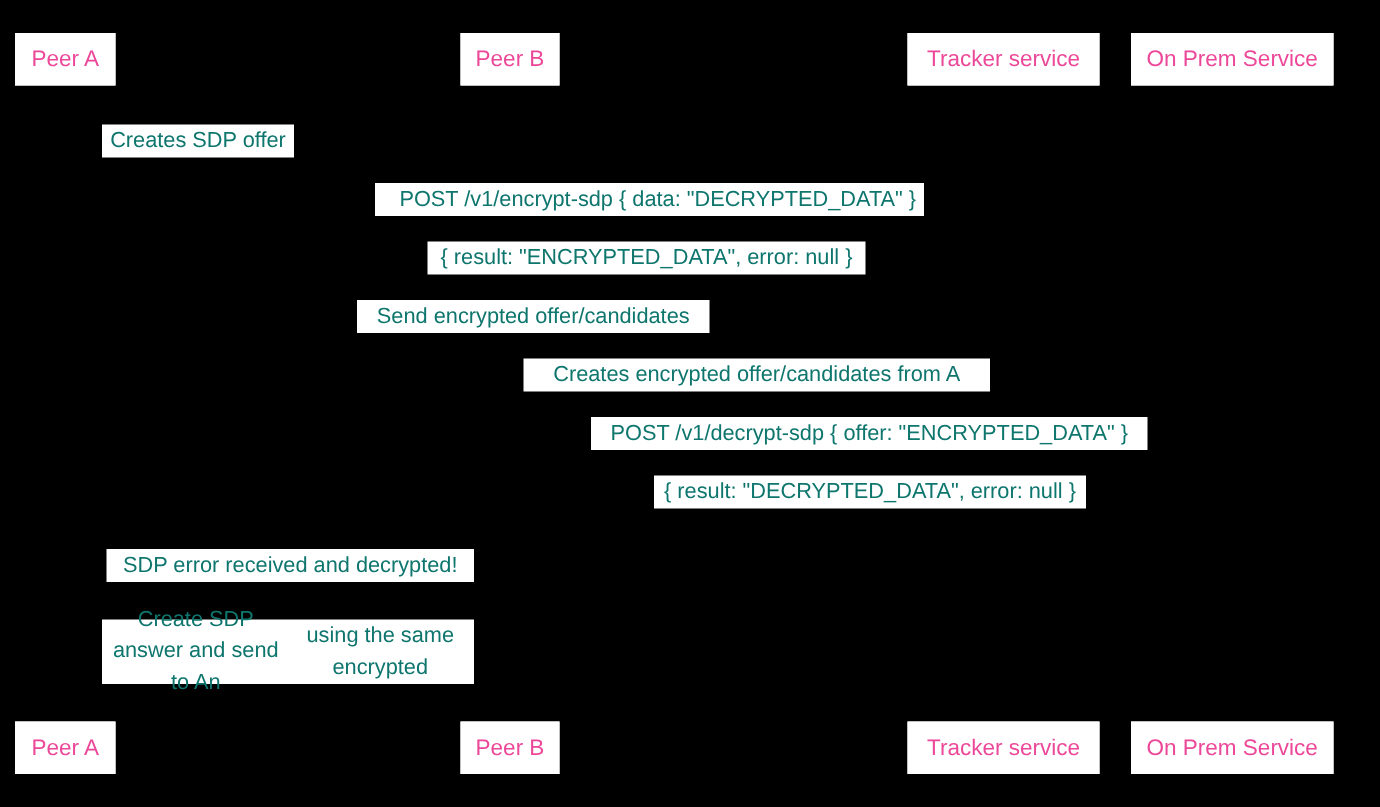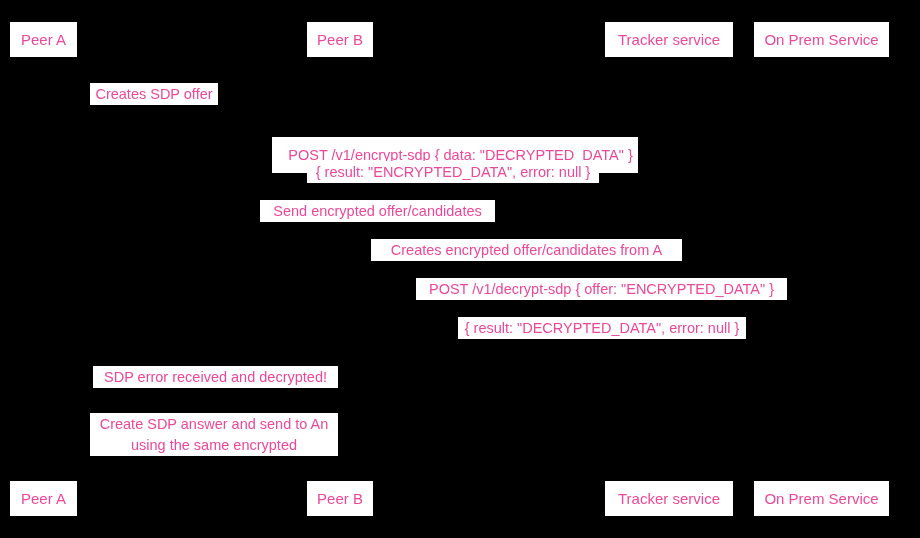--- a/index.html
+++ b/index.html
@@ -25,35 +25,34 @@
     display: flex;
     align-items: center;
     justify-content: center;
     font-size: 15px;
     line-height: 1;
     white-space: nowrap;
   }
   .msg-label {
     position: absolute;
     background: #ffffff;
-    color: #ec4899;
+    color: #0f766e;
     box-sizing: border-box;
     display: flex;
     align-items: center;
     justify-content: center;
     text-align: center;
     font-size: 14.5px;
     line-height: 21px;
     white-space: nowrap;
     padding: 0 1px;
-    margin-left: 22px;
   }
   .msg-label.multiline {
     white-space: normal;
-    flex-direction: column;
+    flex-direction: row;
     justify-content: center;
   }
   .msg-label.multiline span {
     display: block;
     width: 100%;
     text-align: center;
   }
 </style>
 </head>
 <body>
@@ -70,21 +69,21 @@
         <span>Tracker service</span>
       </div>
       <div class="actor-box" style="left: 754px; top: 22px; width: 135px; height: 35px;">
         <span>On Prem Service</span>
       </div>
     </div>
   <div id="messages">
       <div class="msg-label" style="left: 68px; top: 83px; width: 128px; height: 22px;">
         <span>Creates SDP offer</span>
       </div>
-      <div class="msg-label" style="left: 250px; top: 137px; width: 366px; height: 36px; padding-left: 12px;">
+      <div class="msg-label" style="left: 250px; top: 122px; width: 366px; height: 22px; padding-left: 12px;">
         <span>POST /v1/encrypt-sdp { data: "DECRYPTED_DATA" }</span>
       </div>
       <div class="msg-label" style="left: 285px; top: 161px; width: 292px; height: 22px;">
         <span>{ result: "ENCRYPTED_DATA", error: null }</span>
       </div>
       <div class="msg-label" style="left: 238px; top: 200px; width: 235px; height: 22px;">
         <span>Send encrypted offer/candidates</span>
       </div>
       <div class="msg-label" style="left: 349px; top: 239px; width: 311px; height: 22px;">
         <span>Creates encrypted offer/candidates from A</span>

